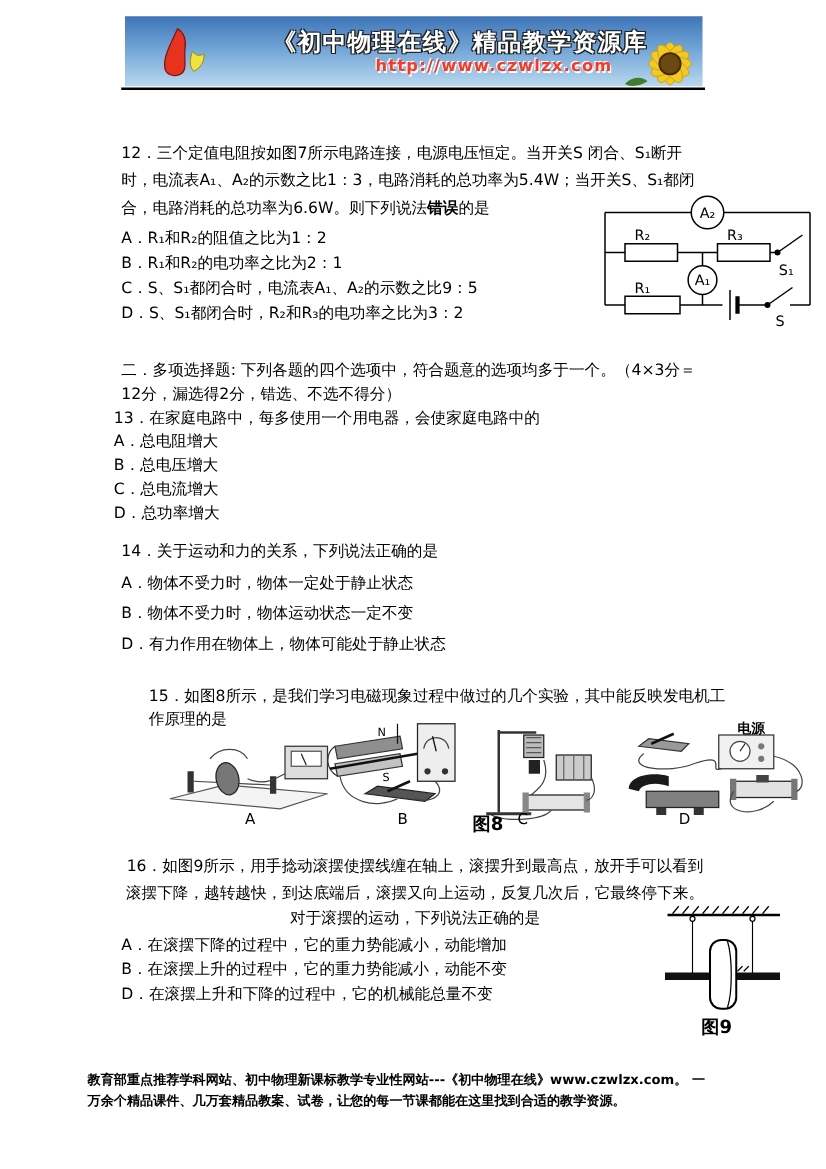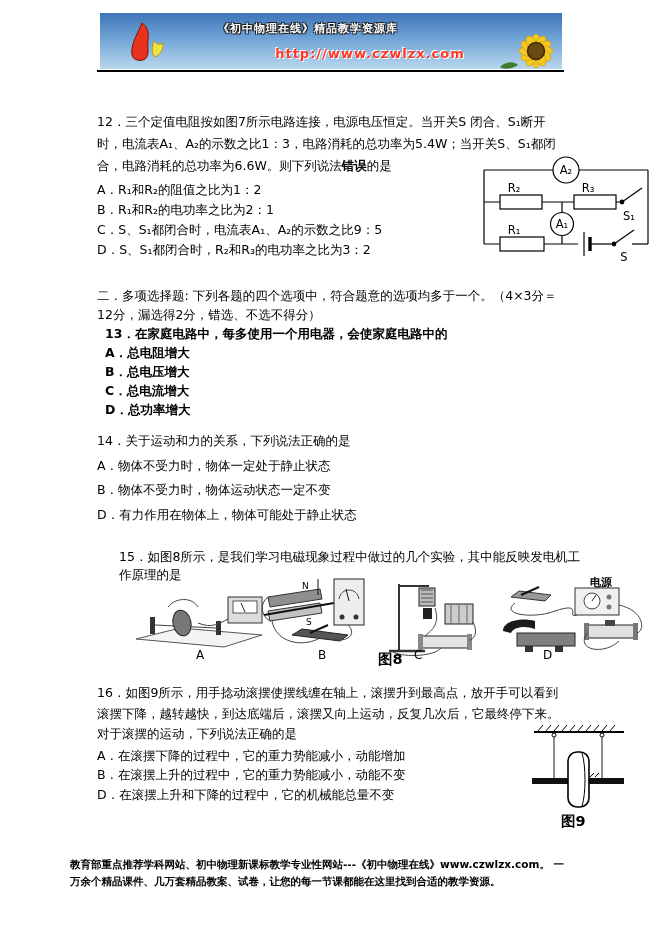--- a/index.html
+++ b/index.html
@@ -6,42 +6,42 @@
   .page{position:relative;width:661px;height:935px;background:#ffffff;overflow:hidden;
         font-family:"DejaVu Sans","Liberation Sans",sans-serif;font-size:12.5px;color:#000;}
   .abs{position:absolute;}
   p{margin:0;}
   b{font-weight:bold;}
   
   .banner{left:100px;top:13px;width:462px;height:56px;
           background:linear-gradient(180deg,#3f74b8 0%,#6fa3d6 45%,#b9d8ee 100%);
           overflow:hidden;}
   .banner-title{position:absolute;left:118px;top:8px;width:300px;text-align:left;
-          font-size:11px;font-weight:bold;color:#fff;letter-spacing:1px;
+          font-size:19px;font-weight:bold;color:#fff;letter-spacing:1px;
           text-shadow:-1px -1px 0 #222,1px -1px 0 #222,-1px 1px 0 #222,1px 1px 0 #222;}
-  .banner-url{position:absolute;left:150px;top:33px;width:240px;text-align:center;
+  .banner-url{position:absolute;left:150px;top:33px;width:240px;text-align:right;
           font-size:13px;font-weight:bold;color:#ff3621;letter-spacing:1px;
           text-shadow:-1px -1px 0 #fff,1px 1px 0 #fff;}
   .rule{left:97px;top:70px;width:467px;height:2px;background:#000;}
   .opt{white-space:nowrap;}
   #q12{left:97px;top:111px;width:470px;}
   #q12 .stem{line-height:22px;}
   #q12 .options{margin-top:3px;width:372px;}
   #q12 .opt{line-height:20px;}
   #circuit{left:476px;top:156px;}
   #sec2{left:97px;top:287px;width:474px;line-height:18.5px;}
-  #q13{left:105px;top:324px;width:474px;font-weight:bold;}
+  #q13{left:91px;top:324px;width:474px;}
   #q13 .stem,#q13 .opt{line-height:19px;}
   #q14{left:97px;top:429px;width:474px;}
   #q14 .stem,#q14 .opt{line-height:24.5px;}
   #q15{left:97px;top:548px;width:470px;line-height:18px;margin-left:22px;}
   .figletter{font-size:12px;}
   .figcap{font-weight:bold;font-size:14.5px;margin-left:10px;}
   #q16{left:97px;top:683px;width:470px;}
-  #q16 .stem{line-height:20.5px;}
+  #q16 .stem{line-height:20.5px;text-align:center;}
   #q16 .options{margin-top:1px;width:424px;}
   #q16 .opt{line-height:19.5px;}
   #footer{left:70px;top:856px;width:499px;font-size:10.5px;font-weight:bold;line-height:16.5px;}
   svg{display:block;}
   .sk{stroke:#444;fill:none;stroke-width:1;}
 </style>
 </head>
 <body>
 
 <div class="page">

